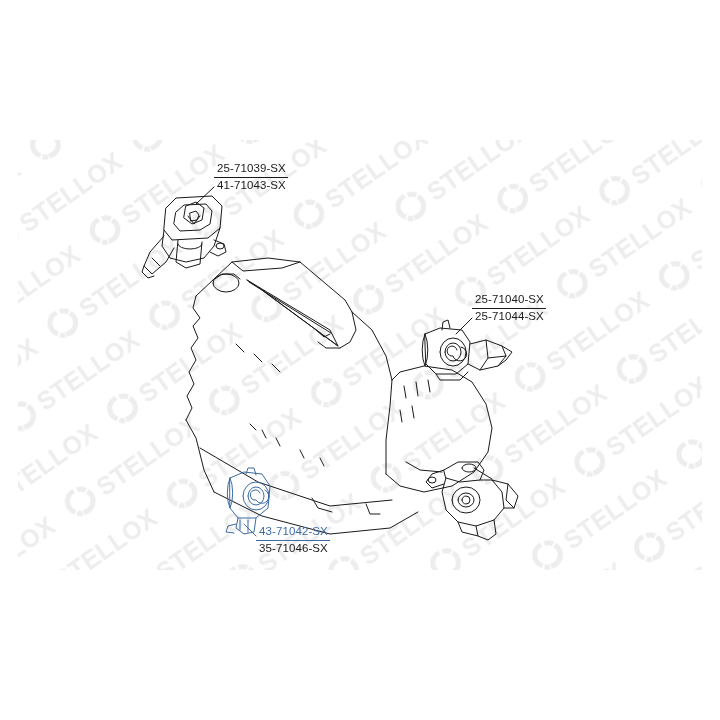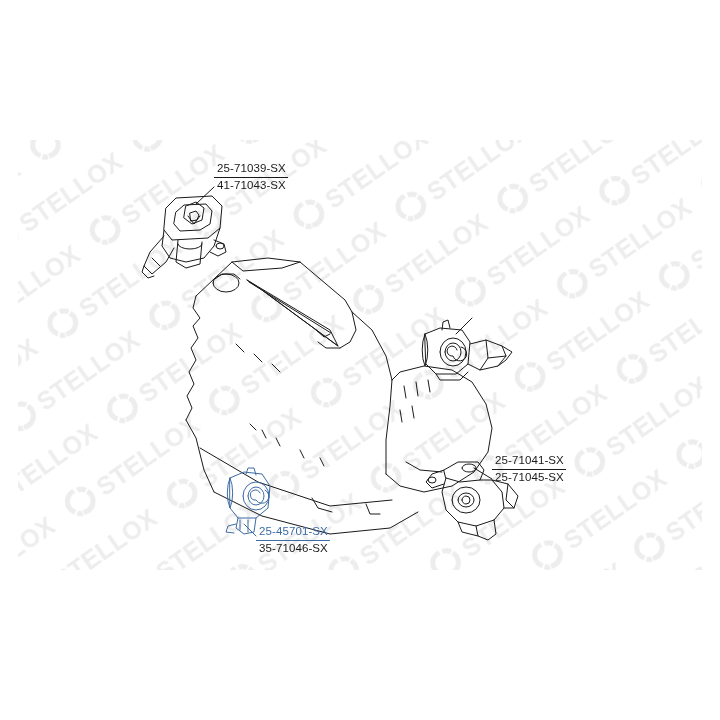--- a/index.html
+++ b/index.html
@@ -282,26 +282,26 @@
       </g>
     </svg>
   </div>
 
   <div class="callout" id="callout-top-left">
     <div class="callout-line primary">25-71039-SX</div>
     <div class="callout-rule"></div>
     <div class="callout-line secondary">41-71043-SX</div>
   </div>
 
-
-  <div class="callout" id="callout-low-right">
-    <div class="callout-line primary">25-71041-SX</div>
+  <div class="callout" id="callout-mid-right">
+    <div class="callout-line primary">25-71040-SX</div>
     <div class="callout-rule"></div>
-    <div class="callout-line secondary">25-71045-SX</div>
-  </div>
+    <div class="callout-line secondary">25-71044-SX</div>
+  </div>
+
 
   <div class="callout highlight" id="callout-bottom">
-    <div class="callout-line primary">25-45701-SX</div>
+    <div class="callout-line primary">43-71042-SX</div>
     <div class="callout-rule"></div>
     <div class="callout-line secondary">35-71046-SX</div>
   </div>
 
 </div>
 
 </body></html>

